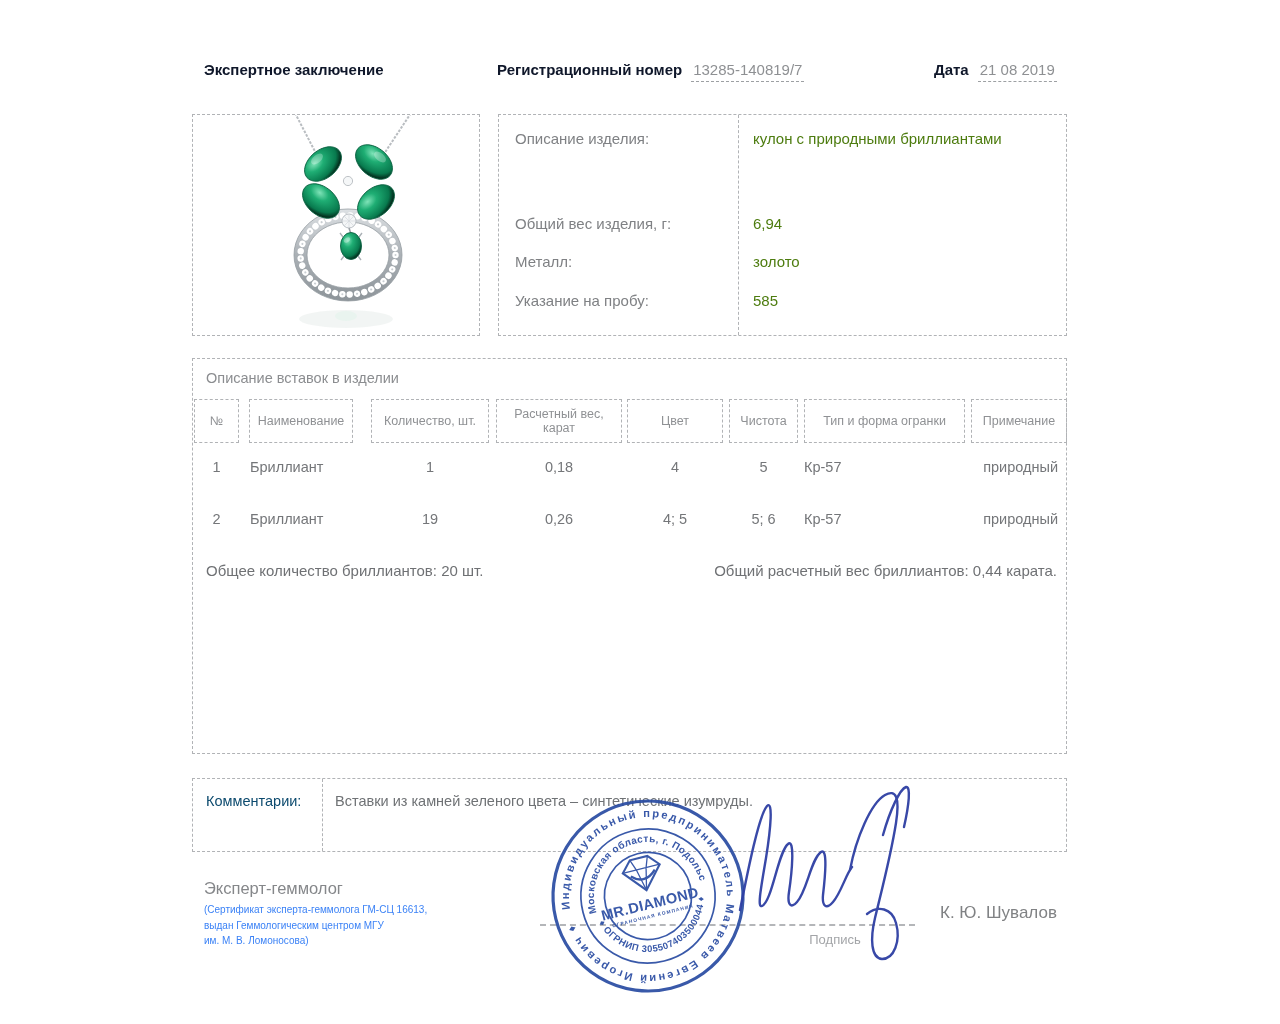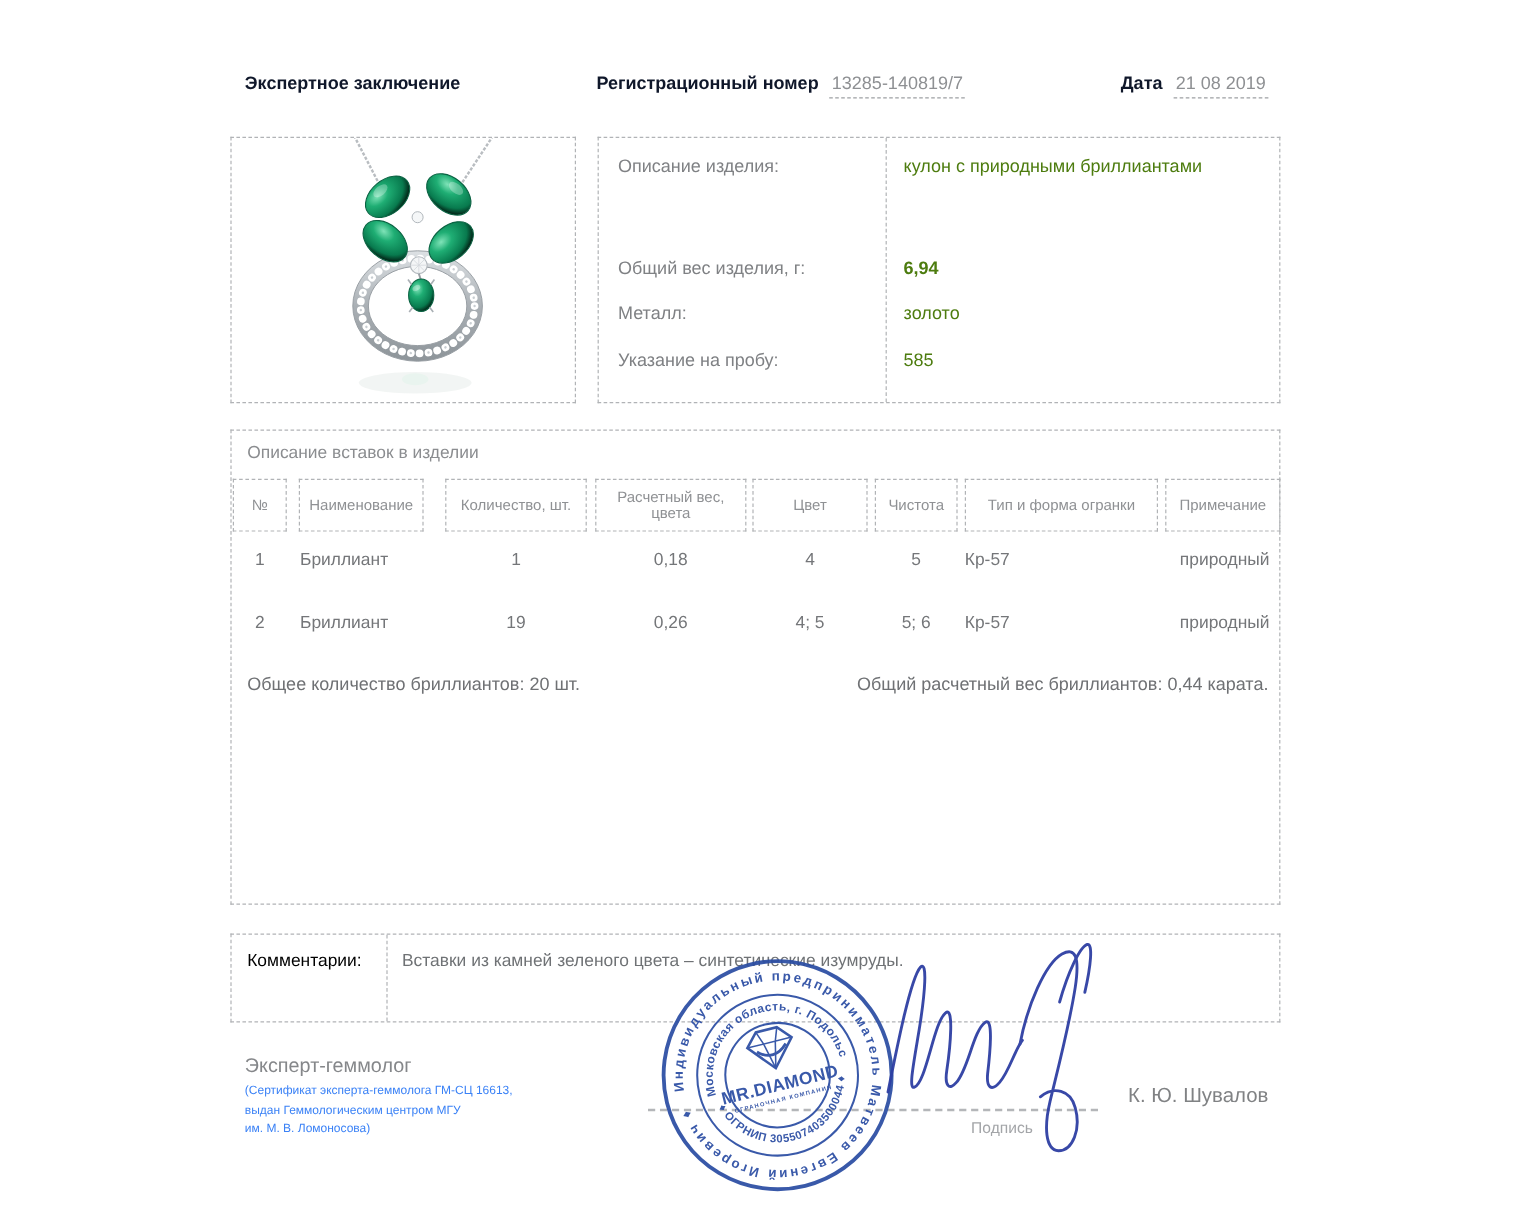--- a/index.html
+++ b/index.html
@@ -38,21 +38,21 @@
   .c-weight { left:303px; width:126px; text-align:center; }
   .c-color  { left:434px; width:96px;  text-align:center; }
   .c-clar   { left:536px; width:69px;  text-align:center; }
   .c-cut    { left:611px; width:161px; text-align:left; }
   .c-note   { right:8px;  text-align:right; }
   .tbl-summary { position:absolute; left:0; right:0; top:203px; height:22px; font-size:15px; color:#6f7174; }
   .tbl-summary .sum-l { position:absolute; left:13px; }
   .tbl-summary .sum-r { position:absolute; right:9px; }
 
   
-  .cmt-label { position:absolute; left:13px; top:14px; font-size:14.5px; color:#000000; }
+  .cmt-label { position:absolute; left:13px; top:14px; font-size:14.5px; color:#0c4a6e; }
   .cmt-text  { position:absolute; left:142px; top:14px; right:10px; font-size:14.5px; color:#6f7275; }
 
   
   .expert-role { position:absolute; left:204px; top:879px; font-size:16.5px; color:#85878a; }
   .expert-cert { position:absolute; left:204px; top:902px; font-size:10px; line-height:15.5px; color:#3b82f6; }
   .sig-line { position:absolute; left:540px; top:924px; width:375px; border-top:2px dashed #b4b6b9; z-index:1; }
   .sig-caption { position:absolute; left:788px; top:932px; width:94px; text-align:center; font-size:13px; color:#a3a5a8; z-index:1; }
   .expert-name { position:absolute; left:940px; top:903px; font-size:17px; color:#808284; }
   .stamp-wrap { position:absolute; left:544px; top:792px; width:208px; height:208px; z-index:2; }
   .sign-wrap { position:absolute; left:713px; top:773px; width:240px; height:200px; z-index:3; }
@@ -125,34 +125,34 @@
         <path d="M 150,122 L 147,118 M 166,122 L 169,118 M 151,141 L 148,145 M 165,141 L 168,145" stroke="#aab0b5" stroke-width="1.4"></path>
       </g>
     </svg>
   </div>
 
   <div class="dashed-box" style="left:498px; top:114px; width:569px; height:222px;">
     <div class="vdiv" style="left:239px;"></div>
     <div class="fld-label" style="top:15px;">Описание изделия:</div>
     <div class="fld-value" style="top:15px;">кулон с природными бриллиантами</div>
     <div class="fld-label" style="top:100px;">Общий вес изделия, г:</div>
-    <div class="fld-value" style="top:100px;font-weight:bold;">6,94</div>
+    <div class="fld-value" style="top:100px;">6,94</div>
     <div class="fld-label" style="top:138px;">Металл:</div>
     <div class="fld-value" style="top:138px;">золото</div>
     <div class="fld-label" style="top:177px;">Указание на пробу:</div>
     <div class="fld-value" style="top:177px;">585</div>
   </div>
 
   <div class="dashed-box" style="left:192px; top:358px; width:875px; height:396px;">
     <div class="tbl-title">Описание вставок в изделии</div>
 
     <div class="th" style="left:1px;   width:45px;">№</div>
     <div class="th" style="left:56px;  width:104px;">Наименование</div>
     <div class="th" style="left:178px; width:118px;">Количество, шт.</div>
-    <div class="th" style="left:303px; width:126px;">Расчетный вес, цвета</div>
+    <div class="th" style="left:303px; width:126px;">Расчетный вес, карат</div>
     <div class="th" style="left:434px; width:96px;">Цвет</div>
     <div class="th" style="left:536px; width:69px;">Чистота</div>
     <div class="th" style="left:611px; width:161px;">Тип и форма огранки</div>
     <div class="th" style="left:778px; width:96px;">Примечание</div>
 
     <div class="trow" style="top:94px;">
       <span class="c-num">1</span>
       <span class="c-name">Бриллиант</span>
       <span class="c-qty">1</span>
       <span class="c-weight">0,18</span>

